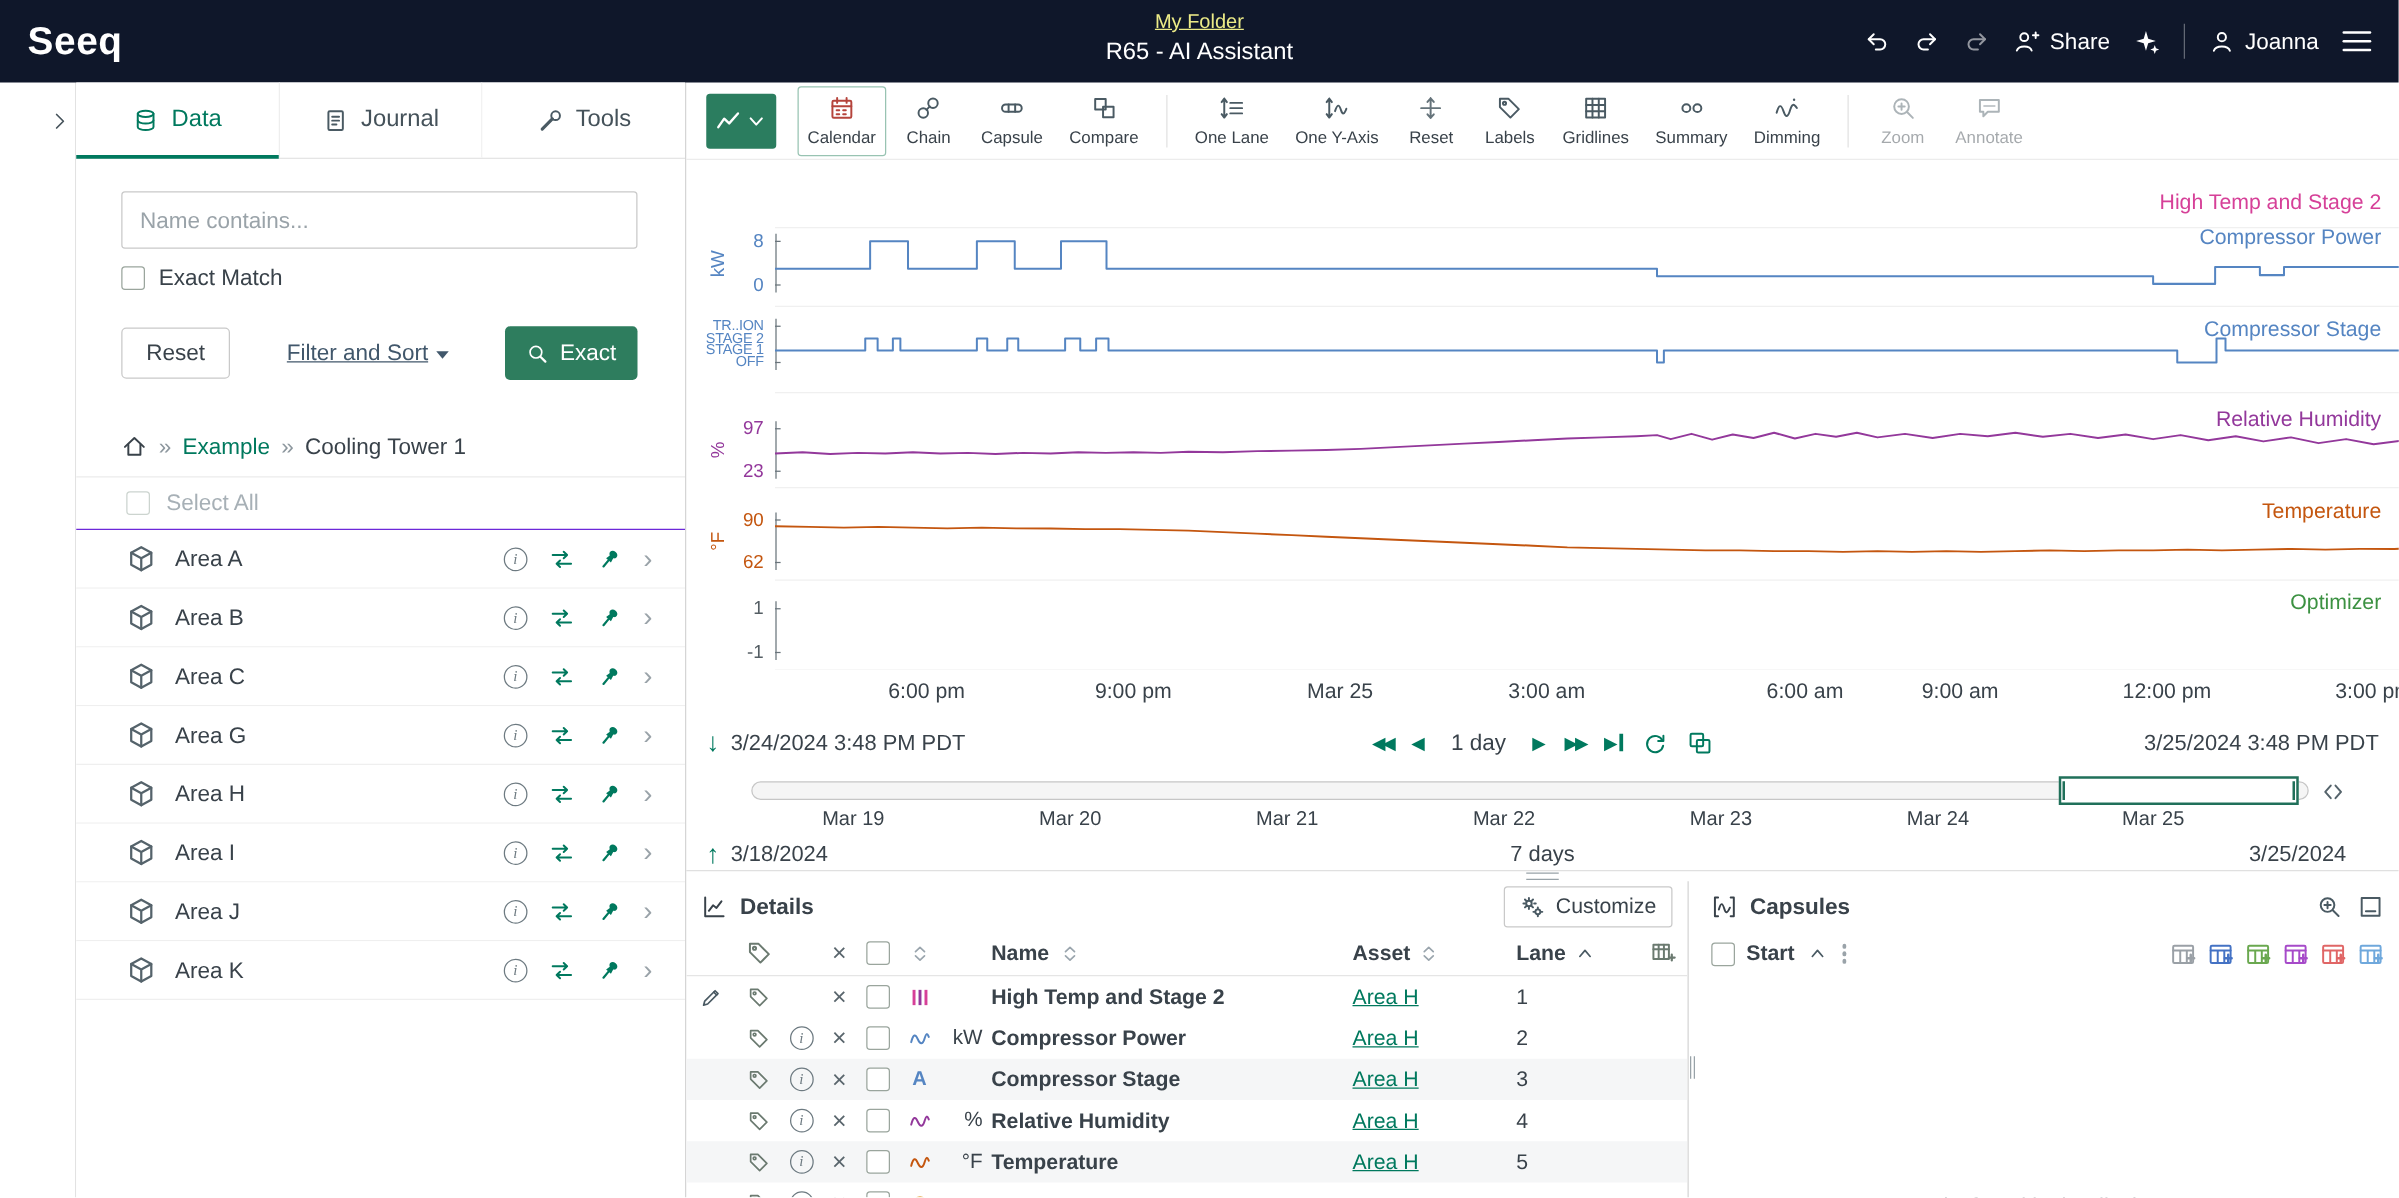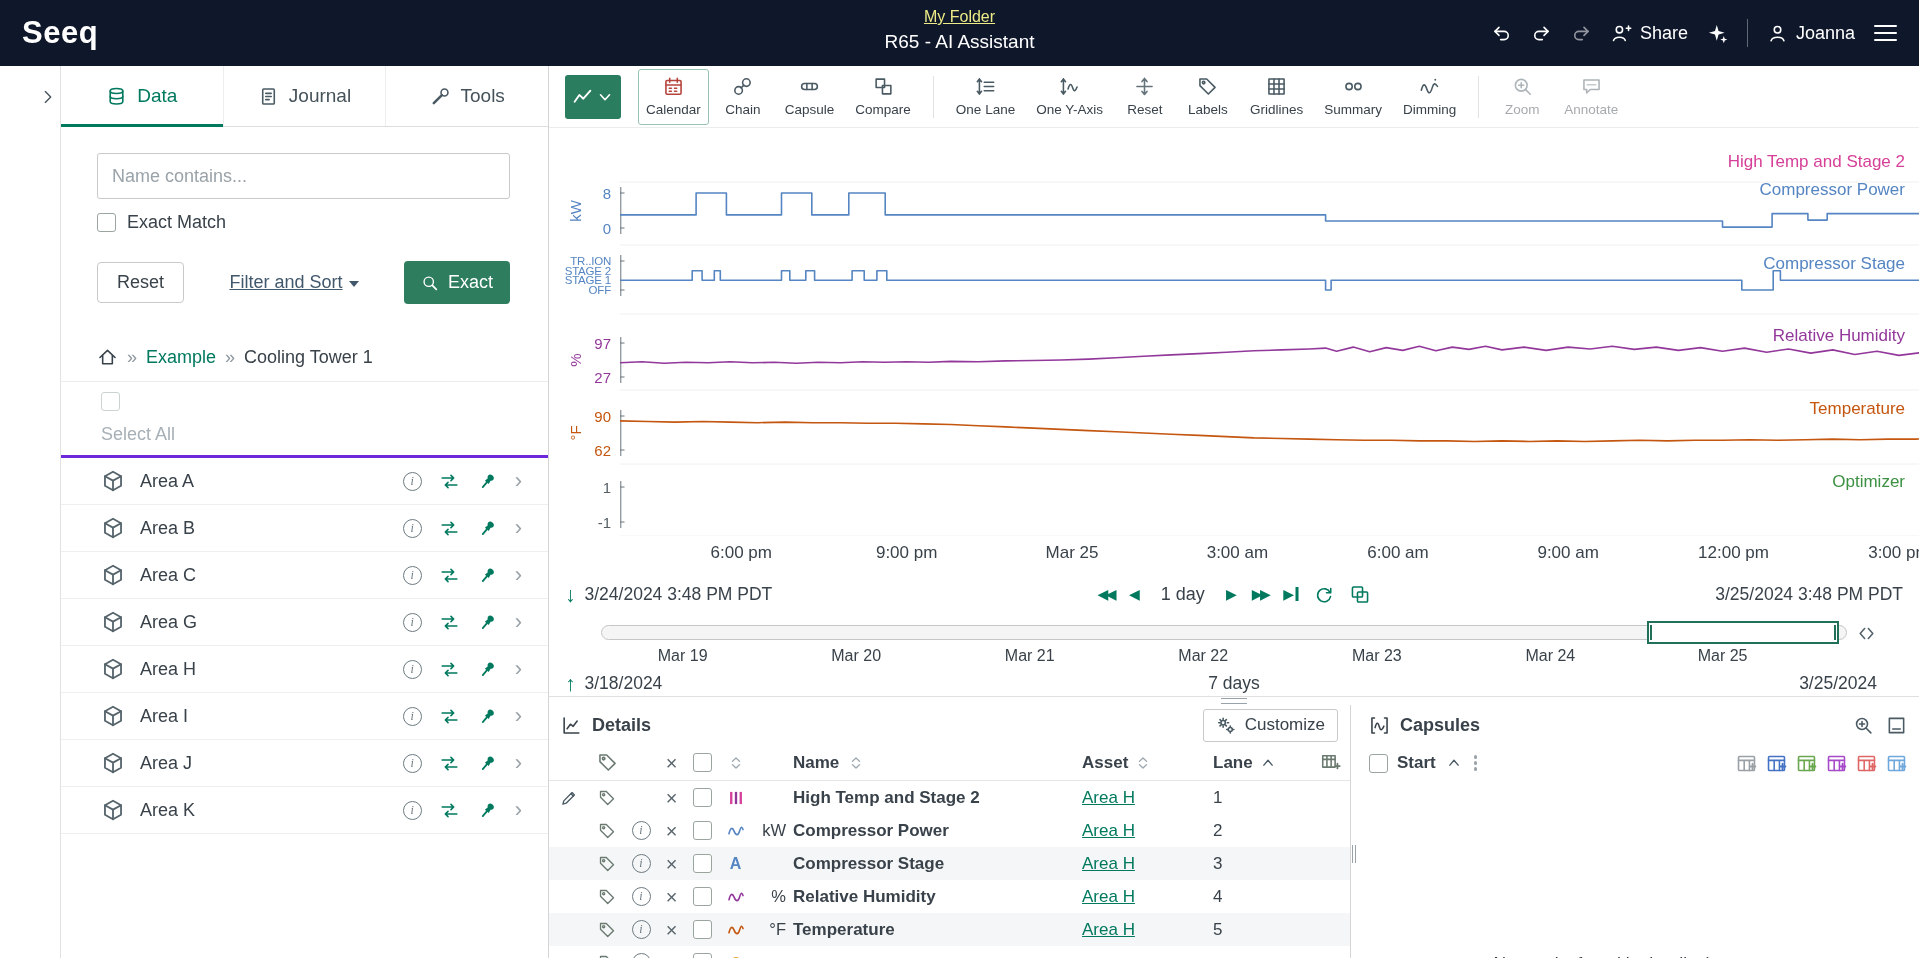--- a/index.html
+++ b/index.html
@@ -43,21 +43,21 @@
   .exact-row { margin-top:13px; display:flex; align-items:center; gap:11px; font-size:18px; }
   .btn { font:inherit; }
   .btn-reset { background:#fff; border:1px solid #c9c9c9; border-radius:4px; font-size:18px; color:#39424a; padding:9px 19px; }
   .actions-row { margin-top:24px; display:flex; align-items:center; }
   .filter-link { margin:15px auto; font-size:18px; color:#41576b; text-decoration:underline; display:flex; align-items:center; gap:6px; }
   .caret-dn { width:0; height:0; border-left:5px solid transparent; border-right:5px solid transparent; border-top:6px solid #41576b; margin-top:3px; }
   .btn-search { background:#2e7d5e; color:#fff; border:none; border-radius:4px; font-size:18px; padding:0 17px; height:43px; display:flex; align-items:center; gap:9px; }
   .crumbs { margin-top:26px; padding:13px 38px 13px 36px; display:flex; align-items:center; gap:9px; font-size:18px; border-bottom:1px solid #ececec; }
   .crumb-sep { color:#8d979e; }
   .crumb-link { color:#00795e; }
-  .select-all { display:flex; align-items:flex-start; gap:13px; padding:10px 38px 10px 40px; border-bottom:3px solid #6d28d9; color:#a7b0b6; font-size:18px;flex-direction:column; }
+  .select-all { display:flex; align-items:center; gap:13px; padding:10px 38px 10px 40px; border-bottom:1px solid #6d28d9; color:#a7b0b6; font-size:18px; }
   .select-all .cb { border-color:#ccd4cf; }
   .aitem { display:flex; align-items:center; height:47px; padding:0 26px 0 40px; border-bottom:1px solid #efefef; font-size:18px; background:#fff; }
   .aname { margin-left:15px; }
   .arow-icons { margin-left:auto; display:flex; align-items:center; gap:17px; }
   .info-circle { width:19px; height:19px; border:1.5px solid #6d7a81; border-radius:50%; color:#6d7a81; font-size:12px; display:inline-flex; align-items:center; justify-content:center; font-style:italic; font-family:"Liberation Serif","DejaVu Serif",serif; flex:none; }
   .chev { color:#9aa3a9; font-size:22px; line-height:1; }
 
   
   .main { flex:1; display:flex; flex-direction:column; min-width:0; }
   .toolbar { height:62px; flex:none; display:flex; align-items:center; padding:0 8px 0 16px; gap:5px; border-bottom:1px solid #ececec; }
@@ -548,21 +548,21 @@
         <div class="ytick" style="top:65px;color:#5585c2" data-interactable="false">8</div>
         <div class="ytick" style="top:100px;color:#5585c2" data-interactable="false">0</div>
         <div class="yunit" style="top:82.5px;color:#5585c2" data-interactable="false">kW</div>
         <div class="lane-label" style="top:126px;color:#5585c2" data-interactable="true">Compressor Stage</div>
         <div class="ytick str" style="top:133px;color:#5585c2" data-interactable="false">TR..ION</div>
         <div class="ytick str" style="top:142.66666666666666px;color:#5585c2" data-interactable="false">STAGE 2</div>
         <div class="ytick str" style="top:152.33333333333334px;color:#5585c2" data-interactable="false">STAGE 1</div>
         <div class="ytick str" style="top:162px;color:#5585c2" data-interactable="false">OFF</div>
         <div class="lane-label" style="top:198px;color:#93389b" data-interactable="true">Relative Humidity</div>
         <div class="ytick" style="top:215px;color:#93389b" data-interactable="false">97</div>
-        <div class="ytick" style="top:249px;color:#93389b" data-interactable="false">27</div>
+        <div class="ytick" style="top:249px;color:#93389b" data-interactable="false">23</div>
         <div class="yunit" style="top:232px;color:#93389b" data-interactable="false">%</div>
         <div class="lane-label" style="top:271px;color:#c4560f" data-interactable="true">Temperature</div>
         <div class="ytick" style="top:288px;color:#c4560f" data-interactable="false">90</div>
         <div class="ytick" style="top:322px;color:#c4560f" data-interactable="false">62</div>
         <div class="yunit" style="top:305px;color:#c4560f" data-interactable="false">°F</div>
         <div class="lane-label" style="top:344px;color:#3c9142" data-interactable="true">Optimizer</div>
         <div class="ytick" style="top:359px;color:#555e64" data-interactable="false">1</div>
         <div class="ytick" style="top:394px;color:#555e64" data-interactable="false">-1</div>
         <svg class="plot" width="1323" height="408" viewBox="0 0 1323 408" data-interactable="true">
           <line x1="0" y1="54" x2="1323" y2="54" stroke="#f0f0f0"></line>
@@ -588,21 +588,21 @@
           <line x1="0" y1="322" x2="4.5" y2="322" stroke="#6a757c"></line>
           <path d="M0.0 292.9 L27.6 293.5 L55.1 294.1 L82.7 293.5 L110.3 294.1 L137.8 294.7 L165.4 294.1 L192.9 294.7 L220.5 294.7 L248.1 295.3 L275.6 295.3 L303.2 295.9 L330.8 296.5 L358.3 297.7 L385.9 298.9 L413.4 300.1 L441.0 301.4 L468.6 302.6 L496.1 303.8 L523.7 305.0 L551.3 306.2 L578.8 307.4 L606.4 308.6 L633.9 309.9 L661.5 310.5 L689.1 311.1 L716.6 311.7 L744.2 312.3 L771.8 312.3 L799.3 312.9 L826.9 312.9 L854.4 313.5 L882.0 312.9 L909.6 313.5 L937.1 312.9 L964.7 313.5 L992.3 312.9 L1019.8 312.3 L1047.4 312.9 L1074.9 312.3 L1102.5 312.3 L1130.1 311.7 L1157.6 312.3 L1185.2 311.7 L1212.8 311.1 L1240.3 311.7 L1267.9 311.1 L1295.4 311.1 L1323.0 310.5" fill="none" stroke="#c4560f" stroke-width="1.6" stroke-linejoin="round"></path>
           <line x1="0.8" y1="353" x2="0.8" y2="400" stroke="#6a757c" stroke-width="1"></line>
           <line x1="0" y1="359" x2="4.5" y2="359" stroke="#6a757c"></line>
           <line x1="0" y1="394" x2="4.5" y2="394" stroke="#6a757c"></line>
         </svg>
         <div class="xtick" style="left:192.275px" data-interactable="false">6:00 pm</div>
         <div class="xtick" style="left:357.65000000000003px" data-interactable="false">9:00 pm</div>
         <div class="xtick" style="left:523.0249999999999px" data-interactable="false">Mar 25</div>
         <div class="xtick" style="left:688.4px" data-interactable="false">3:00 am</div>
-        <div class="xtick" style="left:849px" data-interactable="false">6:00 am</div>
+        <div class="xtick" style="left:895px" data-interactable="false">6:00 am</div>
         <div class="xtick" style="left:1019.15px" data-interactable="false">9:00 am</div>
         <div class="xtick" style="left:1184.525px" data-interactable="false">12:00 pm</div>
         <div class="xtick" style="left:1349.9px" data-interactable="false">3:00 pm</div>
       </div>
 
     <div class="time-controls" data-interactable="false">
       <span class="tc-left">
         <span class="varrow" data-interactable="true">↓</span>
         <span data-interactable="false">3/24/2024 3:48 PM PDT</span>
       </span>

